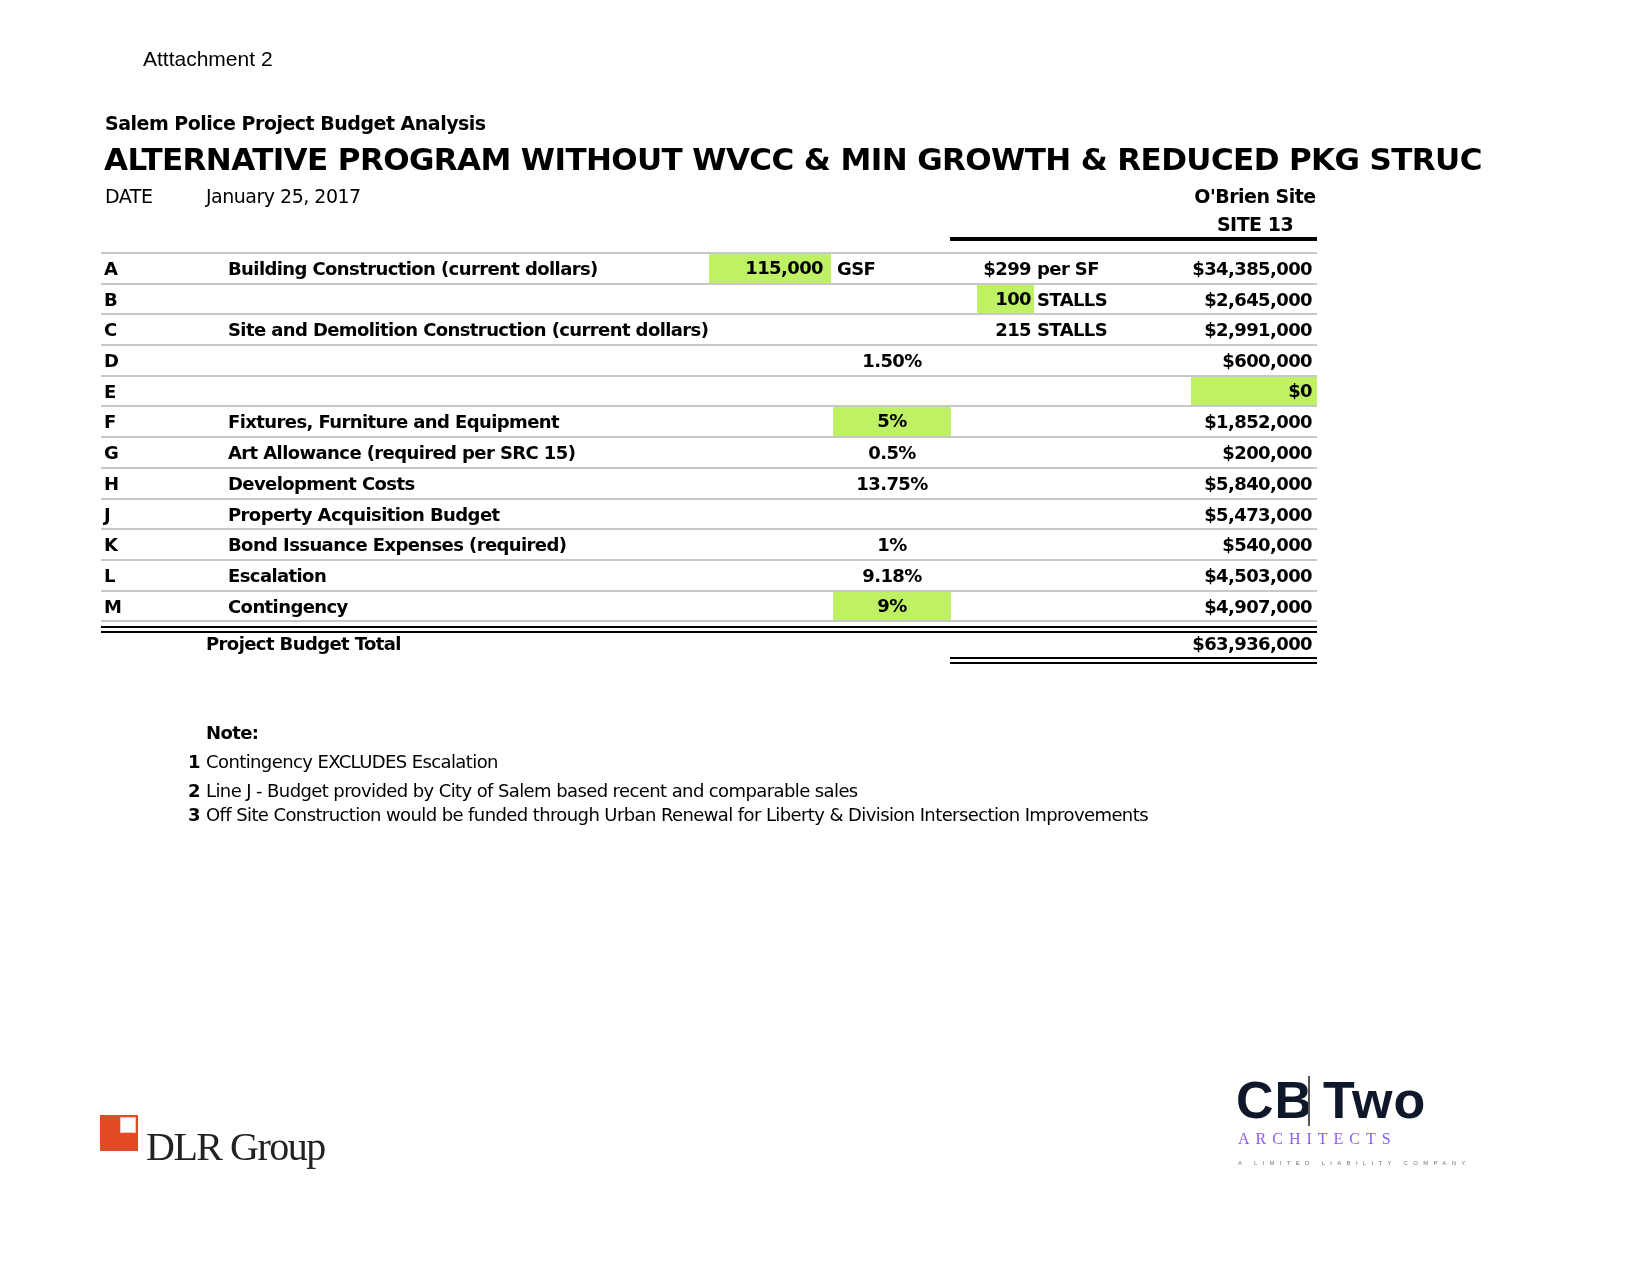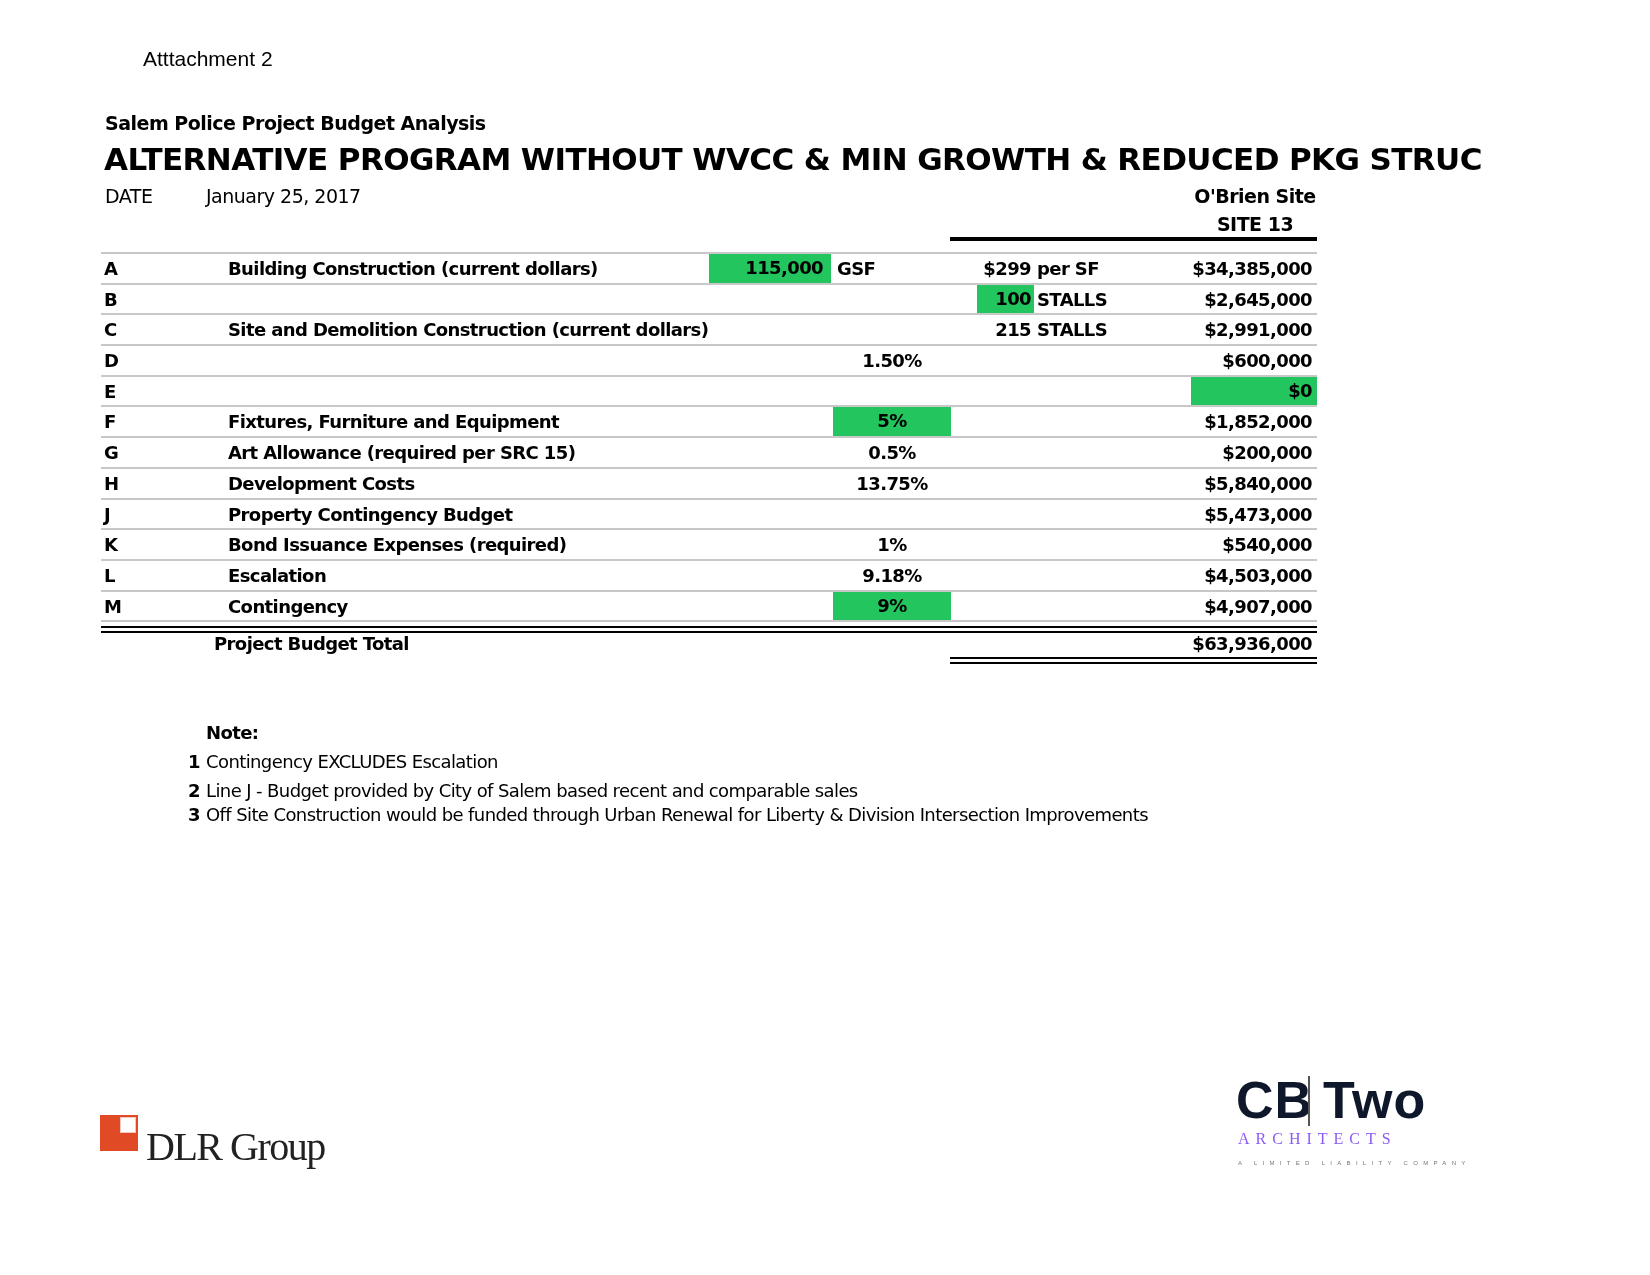--- a/index.html
+++ b/index.html
@@ -18,29 +18,29 @@
   .row { position: relative; height: 28.7px; border-top: 2px solid #c8c8c8; font-family: "DejaVu Sans", sans-serif; font-size: 18px; font-weight: bold; letter-spacing: -0.6px; }
   .row:last-child { border-bottom: 2px solid #c8c8c8; }
   .row > span { position: absolute; top: 4px; white-space: nowrap; }
   .c-letter { left: 3px; }
   .c-desc { left: 117px; margin-left: 10px; }
   .c-qty-unit { left: 736px; }
   .c-pct { left: 732px; width: 118px; text-align: center; }
   .c-rate { left: 876px; width: 54px; text-align: right; }
   .c-rate-unit { left: 936px; }
   .c-amt { left: 1050px; width: 161px; text-align: right; }
-  .hl { background: #22c55e; top: 0 !important; height: 28.7px; line-height: 28.7px; }
+  .hl { background: #bef264; top: 0 !important; height: 28.7px; line-height: 28.7px; }
   .hl-qty { left: 608px; width: 122px; text-align: right; padding-right: 8px; box-sizing: border-box; }
   .hl-pct { left: 732px; width: 118px; text-align: center; }
   .hl-rate { left: 876px; width: 57px; text-align: right; padding-right: 3px; box-sizing: border-box; }
   .hl-amt { left: 1090px; width: 126px; text-align: right; padding-right: 5px; box-sizing: border-box; }
 
   .dbl-top { left: 101px; top: 626px; width: 1216px; height: 2px; background: #000; }
   .dbl-top2 { left: 101px; top: 631px; width: 1216px; height: 2px; background: #000; }
-  .total-label { left: 214px; top: 633px; font-family: "DejaVu Sans", sans-serif; font-size: 18px; font-weight: bold; letter-spacing: -0.6px; }
+  .total-label { left: 206px; top: 633px; font-family: "DejaVu Sans", sans-serif; font-size: 18px; font-weight: bold; letter-spacing: -0.6px; }
   .total-val { left: 1100px; top: 633px; width: 212px; text-align: right; font-family: "DejaVu Sans", sans-serif; font-size: 18px; font-weight: bold; letter-spacing: -0.6px; }
   .dbl-bot { left: 950px; top: 657px; width: 367px; height: 2px; background: #000; }
   .dbl-bot2 { left: 950px; top: 662px; width: 367px; height: 2px; background: #000; }
 
   .note-head { left: 206px; top: 722px; font-family: "DejaVu Sans", sans-serif; font-size: 18px; font-weight: bold; letter-spacing: -0.6px; }
   .note { font-family: "DejaVu Sans", sans-serif; font-size: 18px; letter-spacing: -0.6px; white-space: nowrap; }
   .note .num { position: absolute; left: 0; width: 14px; text-align: right; font-weight: bold; }
   .note .txt { position: absolute; left: 20px; }
 
   .dlr-logo { left: 100px; top: 1115px; width: 300px; height: 60px; }
@@ -120,21 +120,21 @@
 
   <div class="row">
     <span class="c-letter">H</span>
     <span class="c-desc">Development Costs</span>
     <span class="c-pct">13.75%</span>
     <span class="c-amt">$5,840,000</span>
   </div>
 
   <div class="row">
     <span class="c-letter">J</span>
-    <span class="c-desc">Property Contingency Budget</span>
+    <span class="c-desc">Property Acquisition Budget</span>
     <span class="c-amt">$5,473,000</span>
   </div>
 
   <div class="row">
     <span class="c-letter">K</span>
     <span class="c-desc">Bond Issuance Expenses (required)</span>
     <span class="c-pct">1%</span>
     <span class="c-amt">$540,000</span>
   </div>
 

